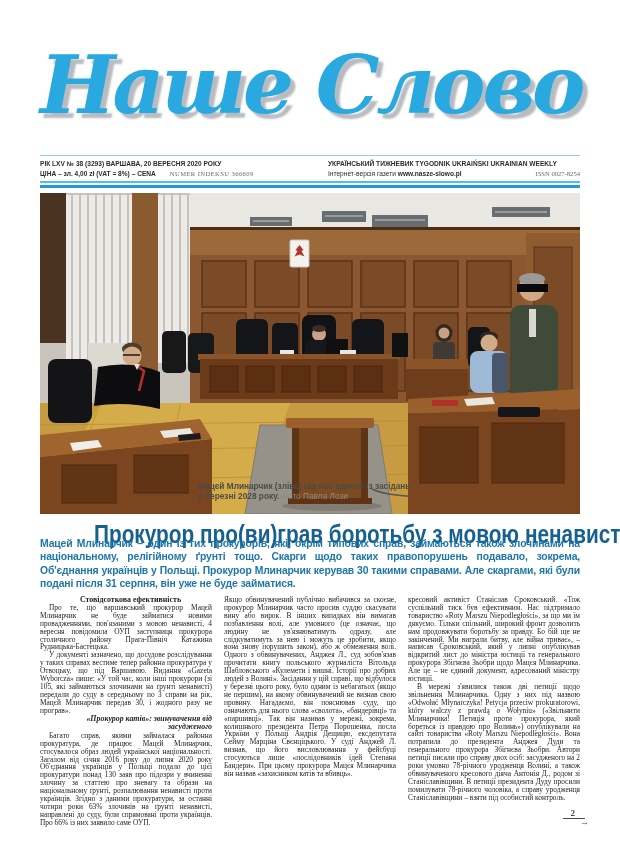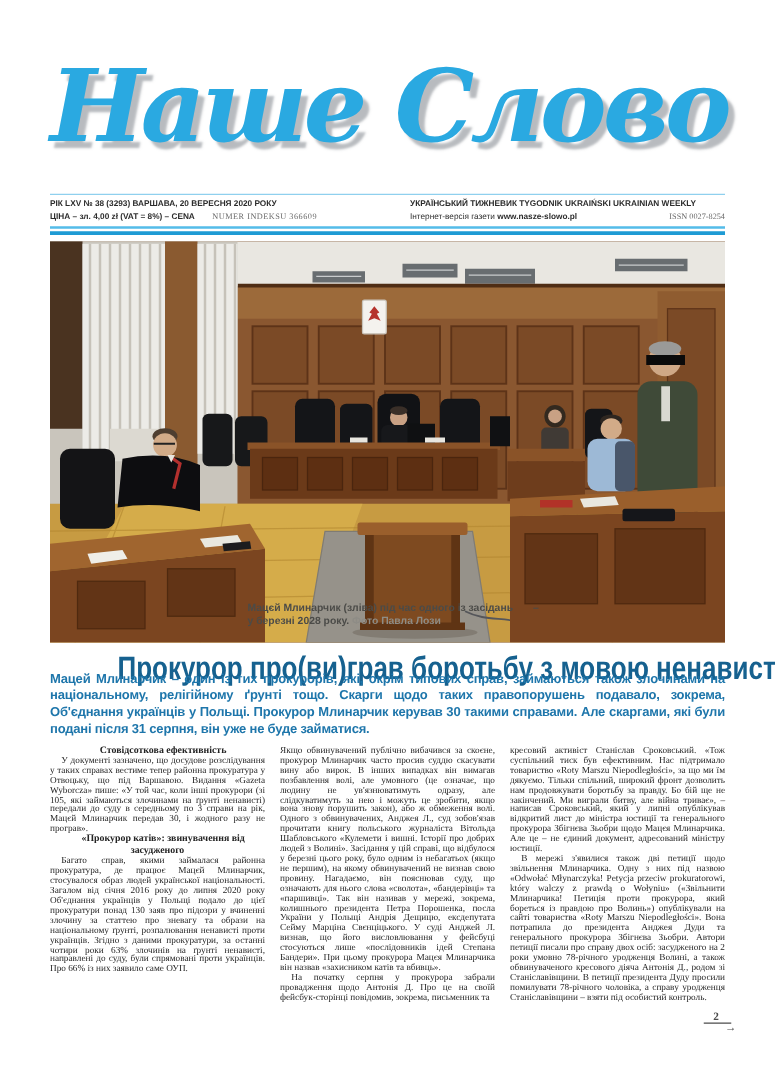--- a/index.html
+++ b/index.html
@@ -21,35 +21,35 @@
   .info-right .l2{justify-content:space-between;}
   .issn{color:#6a6a6a;font-family:"Liberation Serif",serif;}
   .rule-double{position:absolute;top:181px;left:40px;width:540px;}
   .rule-double .r1{height:2px;background:#54bcе9;background:#54bce9;}
   .rule-double .r2{height:3px;background:#1e9bd4;margin-top:2px;}
   
   .photo{position:absolute;top:193px;left:40px;width:540px;height:321px;background:#7d4c26;}
   .caption{position:absolute;left:158px;top:288px;width:300px;font-size:8.3px;font-weight:bold;
         color:#4b4b48;line-height:10px;}
   .caption .dash{margin-left:16px;}
-  .caption .credit{font-weight:bold;color:#8e8c86;margin-top:32px;}
+  .caption .credit{font-weight:normal;color:#8e8c86;margin-top:32px;}
   
   .headline{position:absolute;top:519px;left:40px;width:540px;text-align:center;
         font-weight:bold;font-size:26px;color:#16618f;white-space:nowrap;
         transform:scaleX(.8);transform-origin:center;}
   .lede{position:absolute;top:537px;left:40px;width:540px;font-weight:bold;font-size:10.4px;
         line-height:13.4px;color:#1e76ab;text-align:justify;letter-spacing:-.15px;}
   
   .cols{position:absolute;top:596px;left:40px;width:540px;display:flex;gap:12px;
         font-family:"Liberation Serif",serif;font-size:7.4px;line-height:7.9px;color:#242424;}
   .col{width:172px;text-align:justify;}
   .col p{margin:0;text-indent:9px;}
   .col p.noindent{text-indent:0;}
   .colhead{font-weight:bold;text-align:center;text-indent:0;font-size:7.9px;margin:2px 0 8px 0;}
-  .subhead{font-weight:bold;text-align:center;text-indent:0;font-size:7.9px;margin:8px 0 7px 0;line-height:8.6px;}
+  .subhead{font-weight:bold;text-align:right;text-indent:0;font-size:7.9px;margin:8px 0 7px 0;line-height:8.6px;font-style:italic;}
   
   .pmark{position:absolute;top:808px;left:563px;width:26px;color:#4c4c4c;text-align:right;
         font-family:"Liberation Serif",serif;}
   .pmark .num{font-weight:bold;font-size:9px;display:block;border-bottom:1px solid #4c4c4c;
         padding:0 10px 0 0;width:12px;}
   .pmark .arr{font-size:9px;display:block;margin:-2px 0 0 12px;}
 </style>
 </head>
 <body>
 
@@ -271,27 +271,27 @@
       </div>
     </div>
   </div>
 
   <div class="headline">Прокурор про(ви)грав боротьбу з мовою ненависті</div>
   <div class="lede">Мацей Млинарчик – один із тих прокурорів, які, окрім типових справ, займаються також злочинами на національному, релігійному ґрунті тощо. Скарги щодо таких правопорушень подавало, зокрема, Об'єднання українців у Польщі. Прокурор Млинарчик керував 30 такими справами. Але скаргами, які були подані після 31 серпня, він уже не буде займатися.</div>
 
   <div class="cols">
     <div class="col">
       <p class="colhead">Стовідсоткова ефективність</p>
+      <p>Про те, що варшавський прокурор Мацєй Млинарчик не буде займатися новими провадженнями, пов'язаними з мовою ненависті, 4 вересня повідомила ОУП заступниця прокурора столичного району Прага-Північ Катажина Рудницька-Бастецька.</p>
       <p>У документі зазначено, що досудове розслідування у таких справах вестиме тепер районна прокуратура у Отвоцьку, що під Варшавою. Видання «Gazeta Wyborcza» пише: «У той час, коли інші прокурори (зі 105, які займаються злочинами на ґрунті ненависті) передали до суду в середньому по 3 справи на рік, Мацєй Млинарчик передав 30, і жодного разу не програв».</p>
       <p class="subhead">«Прокурор катів»: звинувачення від засудженого</p>
       <p>Багато справ, якими займалася районна прокуратура, де працює Мацєй Млинарчик, стосувалося образ людей української національності. Загалом від січня 2016 року до липня 2020 року Об'єднання українців у Польщі подало до цієї прокуратури понад 130 заяв про підозри у вчиненні злочину за статтею про зневагу та образи на національному ґрунті, розпалювання ненависті проти українців. Згідно з даними прокуратури, за останні чотири роки 63% злочинів на ґрунті ненависті, направлені до суду, були спрямовані проти українців. Про 66% із них заявило саме ОУП.</p>
     </div>
     <div class="col">
       <p class="noindent">Якщо обвинувачений публічно вибачився за скоєне, прокурор Млинарчик часто просив суддю скасувати вину або вирок. В інших випадках він вимагав позбавлення волі, але умовного (це означає, що людину не ув'язнюватимуть одразу, але слідкуватимуть за нею і можуть це зробити, якщо вона знову порушить закон), або ж обмеження волі. Одного з обвинувачених, Анджея Л., суд зобов'язав прочитати книгу польського журналіста Вітольда Шабловського «Кулемети і вишні. Історії про добрих людей з Волині». Засідання у цій справі, що відбулося у березні цього року, було одним із небагатьох (якщо не першим), на якому обвинувачений не визнав свою провину. Нагадаємо, він пояснював суду, що означають для нього слова «сволота», «бандерівці» та «паршивці». Так він називав у мережі, зокрема, колишнього президента Петра Порошенка, посла України у Польщі Андрія Дещицю, ексдепутата Сейму Марціна Свєнціцького. У суді Анджей Л. визнав, що його висловлювання у фейсбуці стосуються лише «послідовників ідей Степана Бандери». При цьому прокурора Мацєя Млинарчика він назвав «захисником катів та вбивць».</p>
-      <p>На початку серпня у прокурора забрали провадження щодо Антонія Д. Про це на своїй фейсбук-сторінці повідомив, зокрема, письменник та</p>
     </div>
     <div class="col">
       <p class="noindent">кресовий активіст Станіслав Сроковський. «Тож суспільний тиск був ефективним. Нас підтримало товариство «Roty Marszu Niepodległości», за що ми їм дякуємо. Тільки спільний, широкий фронт дозволить нам продовжувати боротьбу за правду. Бо бій ще не закінчений. Ми виграли битву, але війна триває», – написав Сроковський, який у липні опублікував відкритий лист до міністра юстиції та генерального прокурора Збігнєва Зьобри щодо Мацєя Млинарчика. Але це – не єдиний документ, адресований міністру юстиції.</p>
       <p>В мережі з'явилися також дві петиції щодо звільнення Млинарчика. Одну з них під назвою «Odwołać Młynarczyka! Petycja przeciw prokuratorowi, który walczy z prawdą o Wołyniu» («Звільнити Млинарчика! Петиція проти прокурора, який бореться із правдою про Волинь») опублікували на сайті товариства «Roty Marszu Niepodległości». Вона потрапила до президента Анджея Дуди та генерального прокурора Збігнєва Зьобри. Автори петиції писали про справу двох осіб: засудженого на 2 роки умовно 78-річного уродженця Волині, а також обвинуваченого кресового діяча Антонія Д., родом зі Станіславівщини. В петиції президента Дуду просили помилувати 78-річного чоловіка, а справу уродженця Станіславівщини – взяти під особистий контроль.</p>
     </div>
   </div>
 
   <div class="pmark">
     <span class="num">2</span>
     <span class="arr">→</span>

